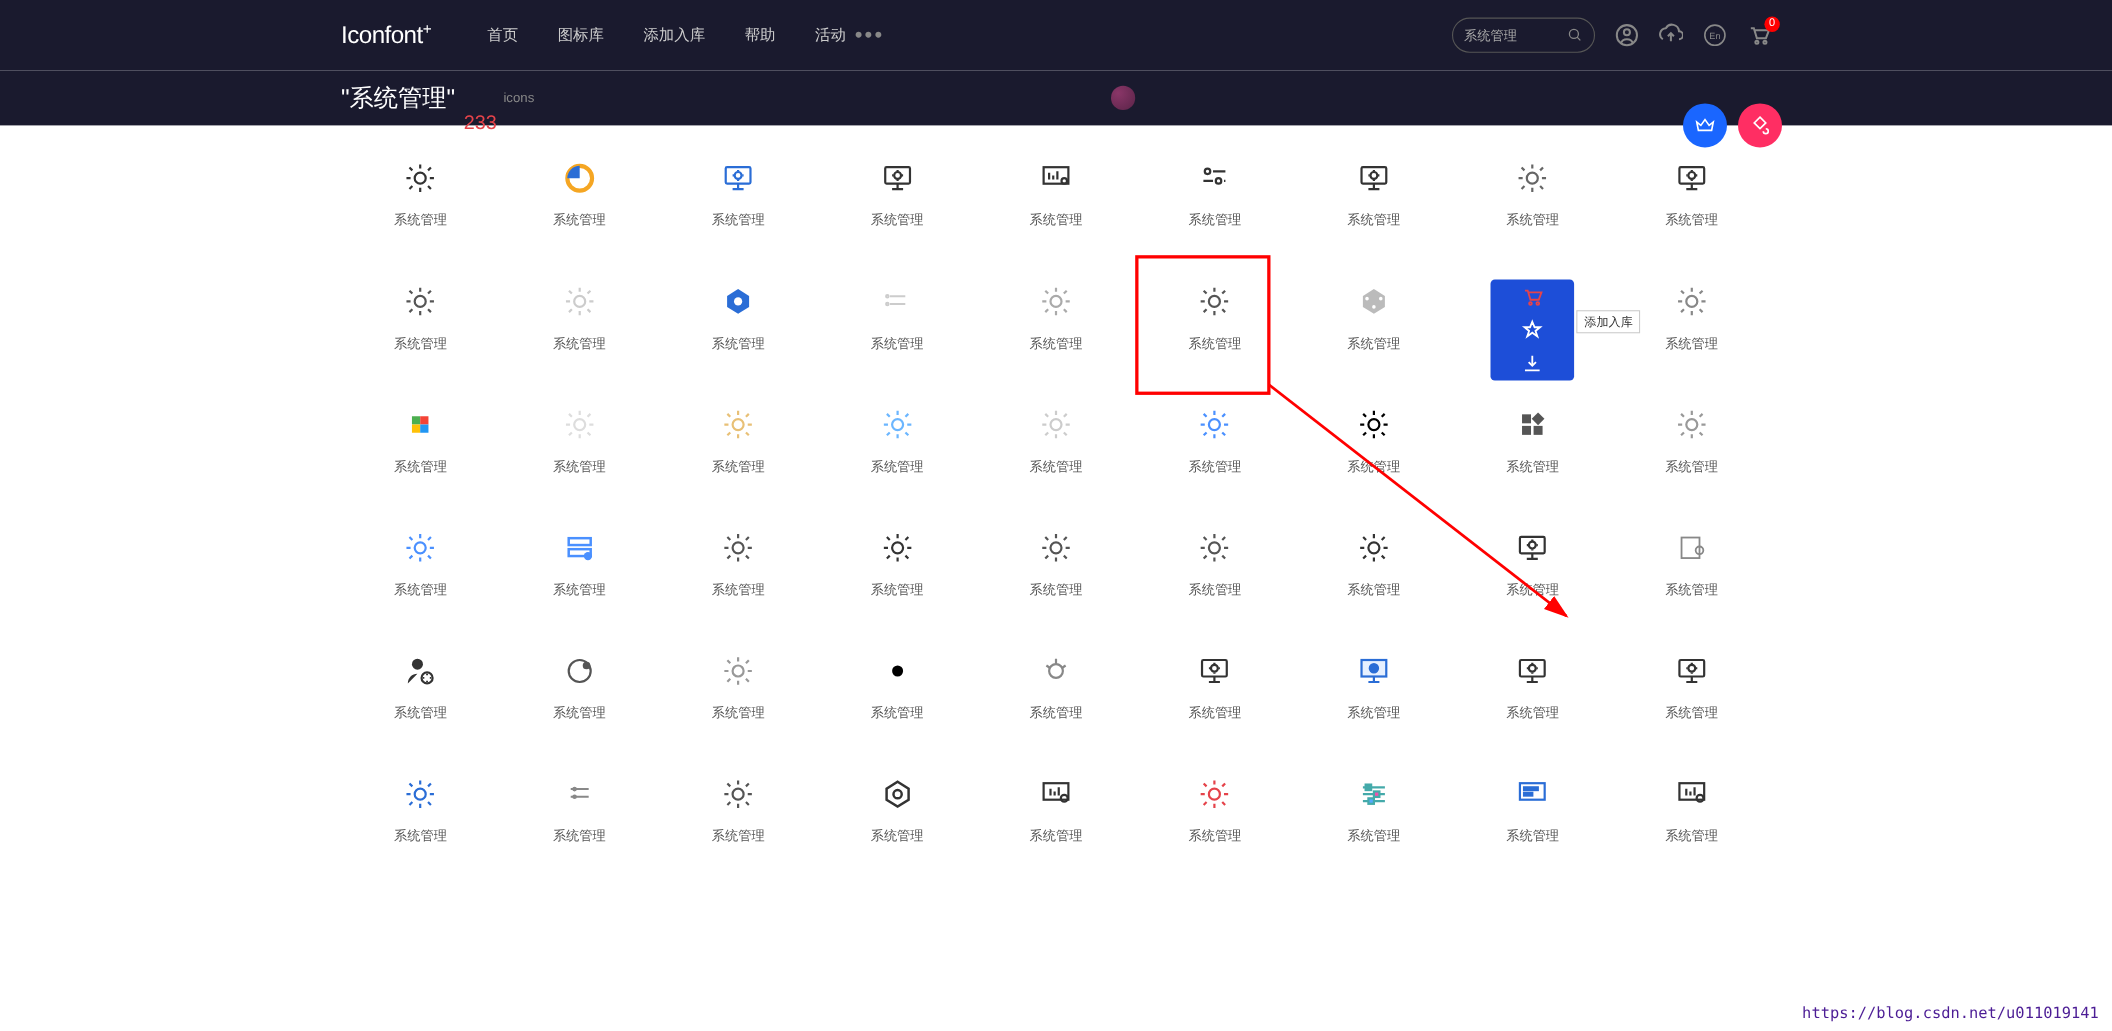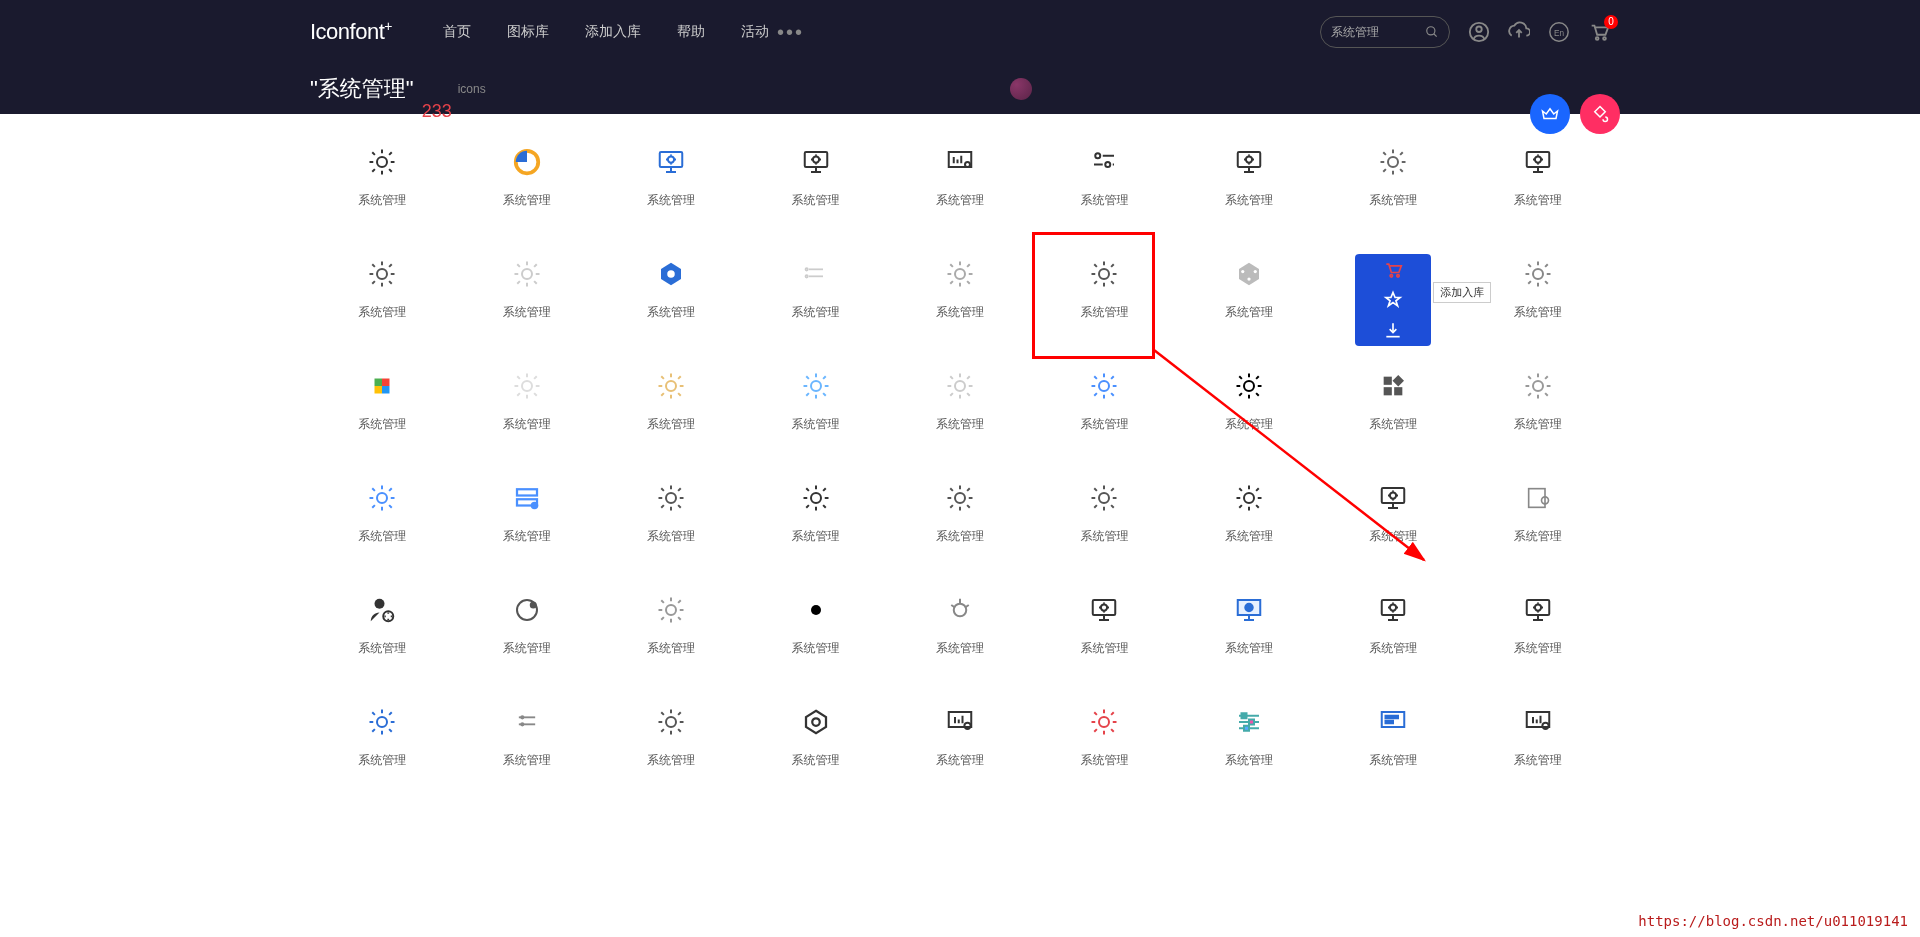--- a/index.html
+++ b/index.html
@@ -181,21 +181,21 @@
   position: absolute;
   z-index: 4;
   pointer-events: none;
 }
 .watermark {
   position: absolute;
   bottom: 8px;
   right: 12px;
   font-family: monospace;
   font-size: 14px;
-  color: #b91c1c;
+  color: #4c1d95;
 }
 svg { display: block; }
 </style>
 </head>
 <body>
 
 <div class="header">
   <div class="logo">
     <span>Iconfont</span><sup>+</sup>
   </div>

